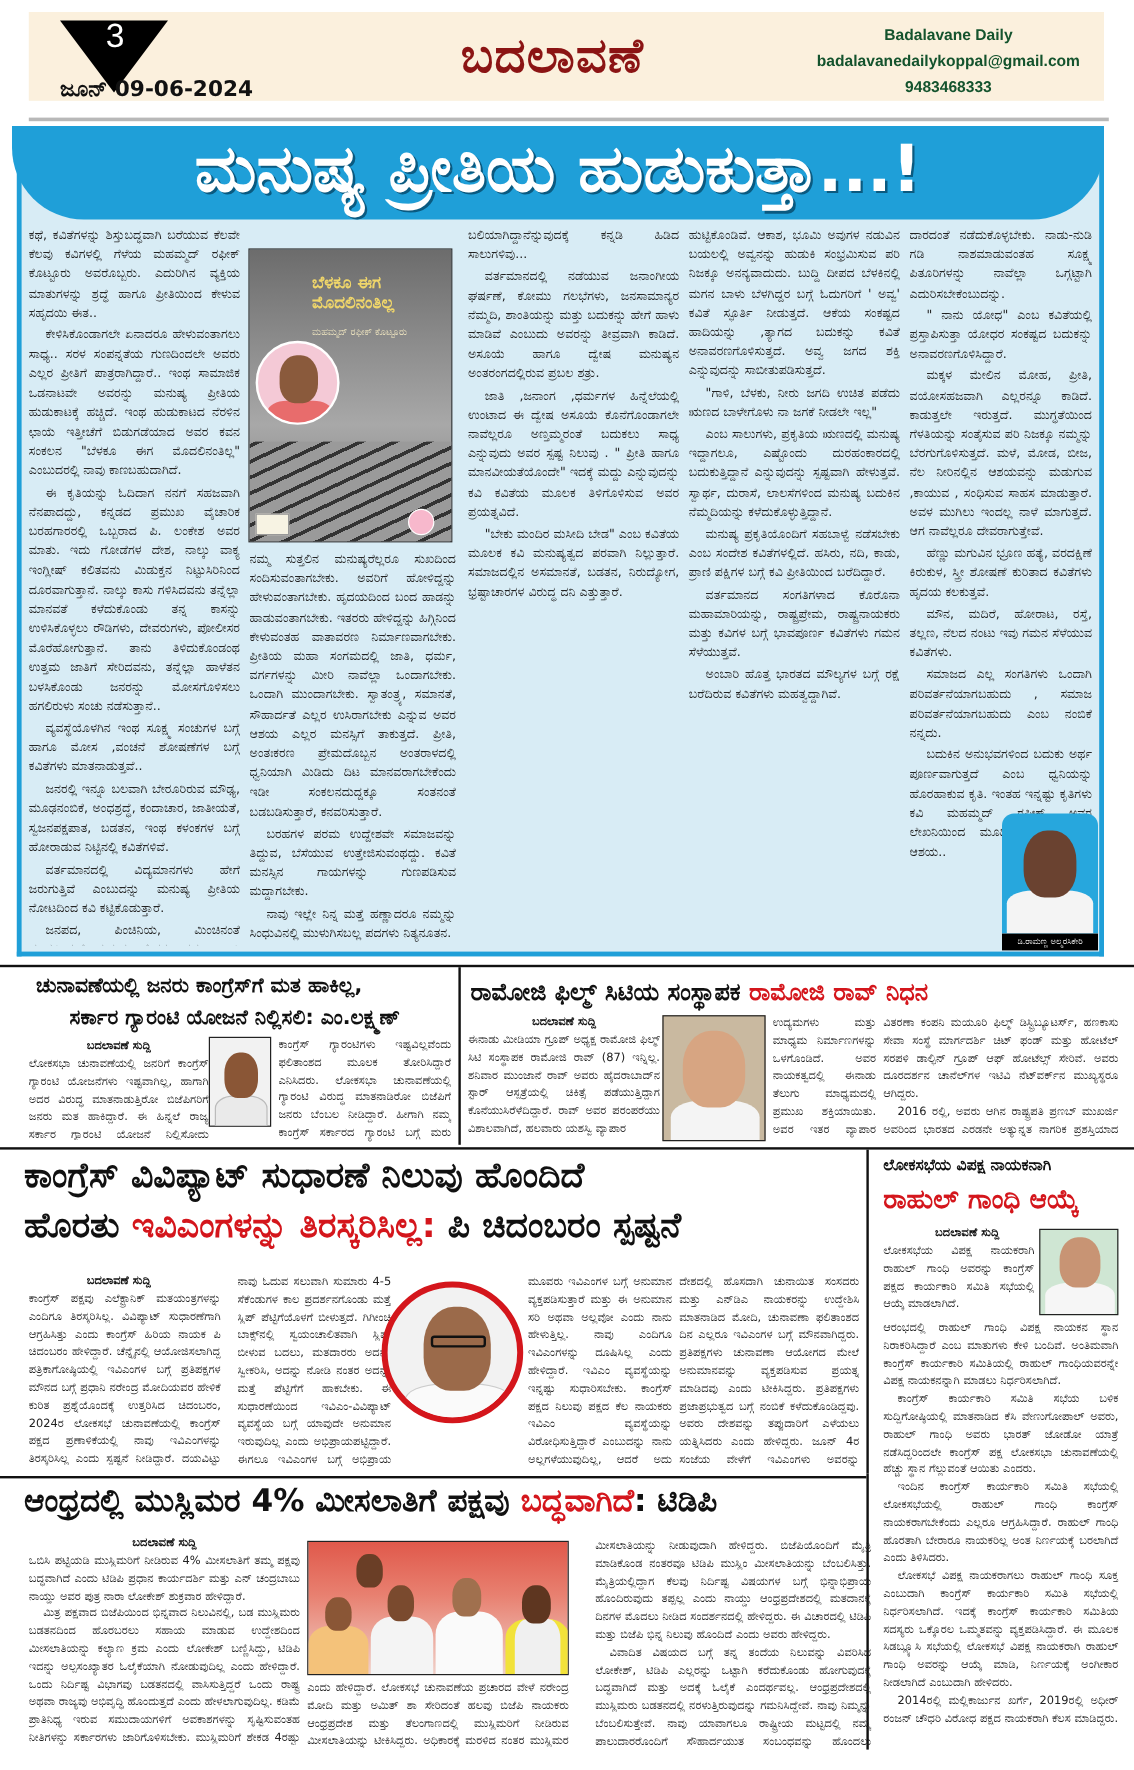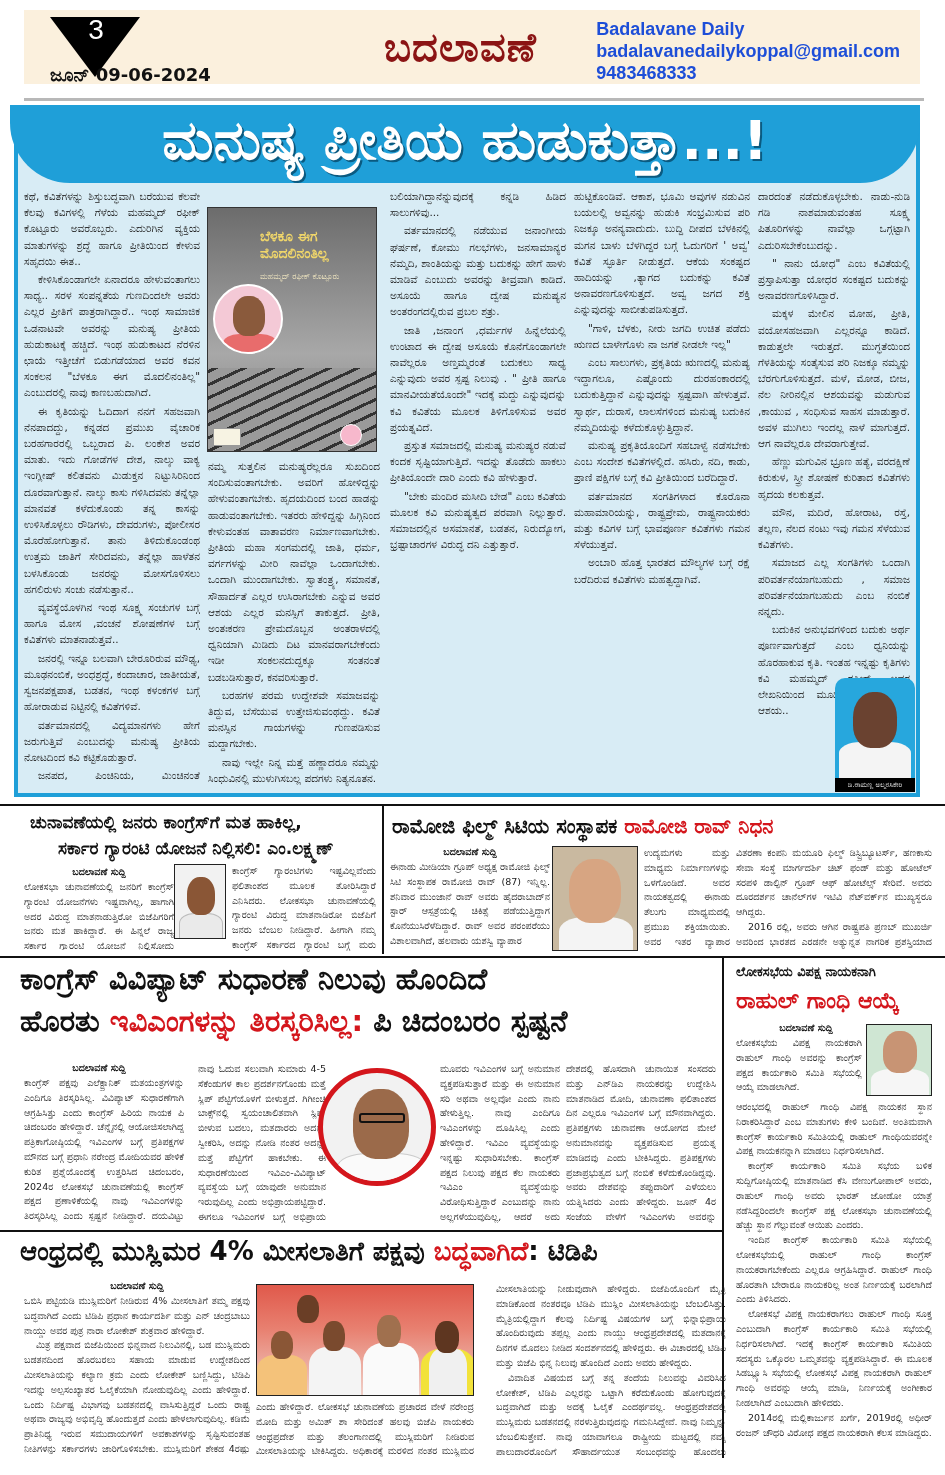--- a/index.html
+++ b/index.html
@@ -4,21 +4,21 @@
 <style>
   * { box-sizing: border-box; margin: 0; padding: 0; }
   body { width: 945px; height: 1475px; background: #ffffff; font-family: "DejaVu Sans", sans-serif; color: #111; overflow: hidden; position: relative; }
 
   
   .masthead { position: absolute; left: 24px; top: 10px; width: 896px; height: 74px; background: #fbf0dd; }
   .page-num { position: absolute; left: 26px; top: 7px; width: 0; height: 0; border-left: 45px solid transparent; border-right: 45px solid transparent; border-top: 60px solid #000; }
   .page-num-text { position: absolute; left: 62px; top: 4px; color: #fff; font-family: "Liberation Sans", sans-serif; font-size: 28px; font-weight: normal; width: 20px; text-align: center; }
   .date { position: absolute; left: 26px; top: 54px; font-size: 18px; font-weight: bold; font-family: "DejaVu Sans", sans-serif; color: #111; white-space: nowrap; }
   .brand { position: absolute; left: 360px; top: 14px; font-size: 40px; font-weight: bold; color: #8b1414; font-family: "DejaVu Sans", sans-serif; letter-spacing: 1px; }
-  .contact { position: absolute; right: 20px; top: 8px; font-family: "Liberation Sans", sans-serif; font-size: 18px; font-weight: bold; line-height: 22px; color: #1d4ed8; }
+  .contact { position: absolute; right: 20px; top: 8px; text-align: center; font-family: "Liberation Sans", sans-serif; font-size: 13px; font-weight: bold; line-height: 22px; color: #14532d; }
   .rule-gray { position: absolute; left: 24px; top: 98px; width: 900px; height: 3px; background: #b8b8b8; }
 
   
   .feature { position: absolute; left: 14px; top: 107px; width: 906px; height: 690px; background: #d8ecf5; border: 4px solid #1f9fd8; border-top: none; }
   .feature-head { position: absolute; left: 10px; top: 105px; width: 910px; height: 78px; background: #1f9fd8; border-radius: 0 0 60px 60px; }
   .feature-title { position: absolute; left: 10px; top: 110px; width: 910px; text-align: center; color: #fff; font-size: 54px; font-weight: bold; line-height: 62px; font-family: "DejaVu Sans", sans-serif; text-shadow: 2px 2px 0 #0a5a80; }
   .col { position: absolute; font-size: 10.5px; line-height: 16.2px; color: #222; text-align: justify; overflow: hidden; font-family: "DejaVu Sans", sans-serif; }
   .col p { text-indent: 14px; margin-bottom: 2px; }
   .col p:first-child { text-indent: 0; }
 
@@ -103,21 +103,20 @@
   <p>ನಮ್ಮ ಸುತ್ತಲಿನ ಮನುಷ್ಯರೆಲ್ಲರೂ ಸುಖದಿಂದ ಸಂದಿಸುವಂತಾಗಬೇಕು. ಅವರಿಗೆ ಹೋಳಿದ್ದನ್ನು ಹೇಳುವಂತಾಗಬೇಕು. ಹೃದಯದಿಂದ ಬಂದ ಹಾಡನ್ನು ಹಾಡುವಂತಾಗಬೇಕು. ಇತರರು ಹೇಳಿದ್ದನ್ನು ಹಿಗ್ಗಿನಿಂದ ಕೇಳುವಂತಹ ವಾತಾವರಣ ನಿರ್ಮಾಣವಾಗಬೇಕು. ಪ್ರೀತಿಯ ಮಹಾ ಸಂಗಮದಲ್ಲಿ ಜಾತಿ, ಧರ್ಮ, ವರ್ಗಗಳನ್ನು ಮೀರಿ ನಾವೆಲ್ಲಾ ಒಂದಾಗಬೇಕು. ಒಂದಾಗಿ ಮುಂದಾಗಬೇಕು. ಸ್ವಾತಂತ್ರ್ಯ, ಸಮಾನತೆ, ಸೌಹಾರ್ದತೆ ಎಲ್ಲರ ಉಸಿರಾಗಬೇಕು ಎನ್ನುವ ಅವರ ಆಶಯ ಎಲ್ಲರ ಮನಸ್ಸಿಗೆ ತಾಕುತ್ತದೆ. ಪ್ರೀತಿ, ಅಂತಃಕರಣ ಪ್ರೇಮದೊಬ್ಬನ ಅಂತರಾಳದಲ್ಲಿ ಧ್ವನಿಯಾಗಿ ಮಿಡಿದು ದಿಟ ಮಾನವರಾಗಬೇಕೆಂದು ಇಡೀ ಸಂಕಲನದುದ್ದಕ್ಕೂ ಸಂತನಂತೆ ಬಡಬಡಿಸುತ್ತಾರೆ, ಕನವರಿಸುತ್ತಾರೆ.</p>
   <p>ಬರಹಗಳ ಪರಮ ಉದ್ದೇಶವೇ ಸಮಾಜವನ್ನು ತಿದ್ದುವ, ಬೆಸೆಯುವ ಉತ್ತೇಜಿಸುವಂಥದ್ದು. ಕವಿತೆ ಮನಸ್ಸಿನ ಗಾಯಗಳನ್ನು ಗುಣಪಡಿಸುವ ಮದ್ದಾಗಬೇಕು.</p>
   <p>ನಾವು ಇಲ್ಲೇ ನಿನ್ನ ಮತ್ತೆ ಹಣ್ಣಾದರೂ ನಮ್ಮನ್ನು ಸಿಂಧುವಿನಲ್ಲಿ ಮುಳುಗಿಸಬಲ್ಲ ಪದಗಳು ನಿತ್ಯನೂತನ.</p>
 
 </div>
 
 <div class="col" style="left:390px; top:188px; width:176px; height:600px;">
   <p>ಬಲಿಯಾಗಿದ್ದಾನೆನ್ನುವುದಕ್ಕೆ ಕನ್ನಡಿ ಹಿಡಿದ ಸಾಲುಗಳಿವು...</p>
   <p>ವರ್ತಮಾನದಲ್ಲಿ ನಡೆಯುವ ಜನಾಂಗೀಯ ಘರ್ಷಣೆ, ಕೋಮು ಗಲಭೆಗಳು, ಜನಸಾಮಾನ್ಯರ ನೆಮ್ಮದಿ, ಶಾಂತಿಯನ್ನು ಮತ್ತು ಬದುಕನ್ನು ಹೇಗೆ ಹಾಳು ಮಾಡಿವೆ ಎಂಬುದು ಅವರನ್ನು ತೀವ್ರವಾಗಿ ಕಾಡಿದೆ. ಅಸೂಯೆ ಹಾಗೂ ದ್ವೇಷ ಮನುಷ್ಯನ ಅಂತರಂಗದಲ್ಲಿರುವ ಪ್ರಬಲ ಶತ್ರು.</p>
   <p>ಜಾತಿ ,ಜನಾಂಗ ,ಧರ್ಮಗಳ ಹಿನ್ನೆಲೆಯಲ್ಲಿ ಉಂಟಾದ ಈ ದ್ವೇಷ ಅಸೂಯೆ ಕೊನೆಗೊಂಡಾಗಲೇ ನಾವೆಲ್ಲರೂ ಅಣ್ತಮ್ಮರಂತೆ ಬದುಕಲು ಸಾಧ್ಯ ಎನ್ನುವುದು ಅವರ ಸ್ಪಷ್ಟ ನಿಲುವು . " ಪ್ರೀತಿ ಹಾಗೂ ಮಾನವೀಯತೆಯೊಂದೇ" ಇದಕ್ಕೆ ಮದ್ದು ಎನ್ನುವುದನ್ನು ಕವಿ ಕವಿತೆಯ ಮೂಲಕ ತಿಳಿಗೊಳಿಸುವ ಅವರ ಪ್ರಯತ್ನವಿದೆ.</p>
-  <p>ಪ್ರಸ್ತುತ ಸಮಾಜದಲ್ಲಿ ಮನುಷ್ಯ ಮನುಷ್ಯರ ನಡುವೆ ಕಂದಕ ಸೃಷ್ಟಿಯಾಗುತ್ತಿದೆ. ಇದನ್ನು ತೊಡೆದು ಹಾಕಲು ಪ್ರೀತಿಯೊಂದೇ ದಾರಿ ಎಂದು ಕವಿ ಹೇಳುತ್ತಾರೆ.</p>
   <p>"ಬೇಕು ಮಂದಿರ ಮಸೀದಿ ಬೇಡ" ಎಂಬ ಕವಿತೆಯ ಮೂಲಕ ಕವಿ ಮನುಷ್ಯತ್ವದ ಪರವಾಗಿ ನಿಲ್ಲುತ್ತಾರೆ. ಸಮಾಜದಲ್ಲಿನ ಅಸಮಾನತೆ, ಬಡತನ, ನಿರುದ್ಯೋಗ, ಭ್ರಷ್ಟಾಚಾರಗಳ ವಿರುದ್ಧ ದನಿ ಎತ್ತುತ್ತಾರೆ.</p>
 </div>
 
 <div class="col" style="left:574px; top:188px; width:176px; height:600px;">
   <p>ಹುಟ್ಟಿಕೊಂಡಿವೆ. ಆಕಾಶ, ಭೂಮಿ ಅವುಗಳ ನಡುವಿನ ಬಯಲಲ್ಲಿ ಅವ್ವನನ್ನು ಹುಡುಕಿ ಸಂಭ್ರಮಿಸುವ ಪರಿ ನಿಜಕ್ಕೂ ಅನನ್ಯವಾದುದು. ಬುದ್ದಿ ದೀಪದ ಬೆಳಕಿನಲ್ಲಿ ಮಗನ ಬಾಳು ಬೆಳಗಿದ್ದರ ಬಗ್ಗೆ ಓದುಗರಿಗೆ ' ಅವ್ವ' ಕವಿತೆ ಸ್ಫೂರ್ತಿ ನೀಡುತ್ತದೆ. ಆಕೆಯ ಸಂಕಷ್ಟದ ಹಾದಿಯನ್ನು ,ತ್ಯಾಗದ ಬದುಕನ್ನು ಕವಿತೆ ಅನಾವರಣಗೊಳಿಸುತ್ತದೆ. ಅವ್ವ ಜಗದ ಶಕ್ತಿ ಎನ್ನುವುದನ್ನು ಸಾಬೀತುಪಡಿಸುತ್ತದೆ.</p>
   <p>"ಗಾಳಿ, ಬೆಳಕು, ನೀರು ಜಗದಿ ಉಚಿತ ಪಡೆದು ಋಣದ ಬಾಳೇಗೊಳು ನಾ ಜಗಕೆ ನೀಡಲೇ ಇಲ್ಲ"</p>
   <p>ಎಂಬ ಸಾಲುಗಳು, ಪ್ರಕೃತಿಯ ಋಣದಲ್ಲಿ ಮನುಷ್ಯ ಇದ್ದಾಗಲೂ, ಎಷ್ಟೊಂದು ದುರಹಂಕಾರದಲ್ಲಿ ಬದುಕುತ್ತಿದ್ದಾನೆ ಎನ್ನುವುದನ್ನು ಸ್ಪಷ್ಟವಾಗಿ ಹೇಳುತ್ತವೆ. ಸ್ವಾರ್ಥ, ದುರಾಸೆ, ಲಾಲಸೆಗಳಿಂದ ಮನುಷ್ಯ ಬದುಕಿನ ನೆಮ್ಮದಿಯನ್ನು ಕಳೆದುಕೊಳ್ಳುತ್ತಿದ್ದಾನೆ.</p>
   <p>ಮನುಷ್ಯ ಪ್ರಕೃತಿಯೊಂದಿಗೆ ಸಹಬಾಳ್ವೆ ನಡೆಸಬೇಕು ಎಂಬ ಸಂದೇಶ ಕವಿತೆಗಳಲ್ಲಿದೆ. ಹಸಿರು, ನದಿ, ಕಾಡು, ಪ್ರಾಣಿ ಪಕ್ಷಿಗಳ ಬಗ್ಗೆ ಕವಿ ಪ್ರೀತಿಯಿಂದ ಬರೆದಿದ್ದಾರೆ.</p>
   <p>ವರ್ತಮಾನದ ಸಂಗತಿಗಳಾದ ಕೊರೊನಾ ಮಹಾಮಾರಿಯನ್ನು, ರಾಷ್ಟ್ರಪ್ರೇಮ, ರಾಷ್ಟ್ರನಾಯಕರು ಮತ್ತು ಕವಿಗಳ ಬಗ್ಗೆ ಭಾವಪೂರ್ಣ ಕವಿತೆಗಳು ಗಮನ ಸೆಳೆಯುತ್ತವೆ.</p>
   <p>ಅಂಬಾರಿ ಹೊತ್ತ ಭಾರತದ ಮೌಲ್ಯಗಳ ಬಗ್ಗೆ ರಕ್ಷೆ ಬರೆದಿರುವ ಕವಿತೆಗಳು ಮಹತ್ವದ್ದಾಗಿವೆ.</p>

